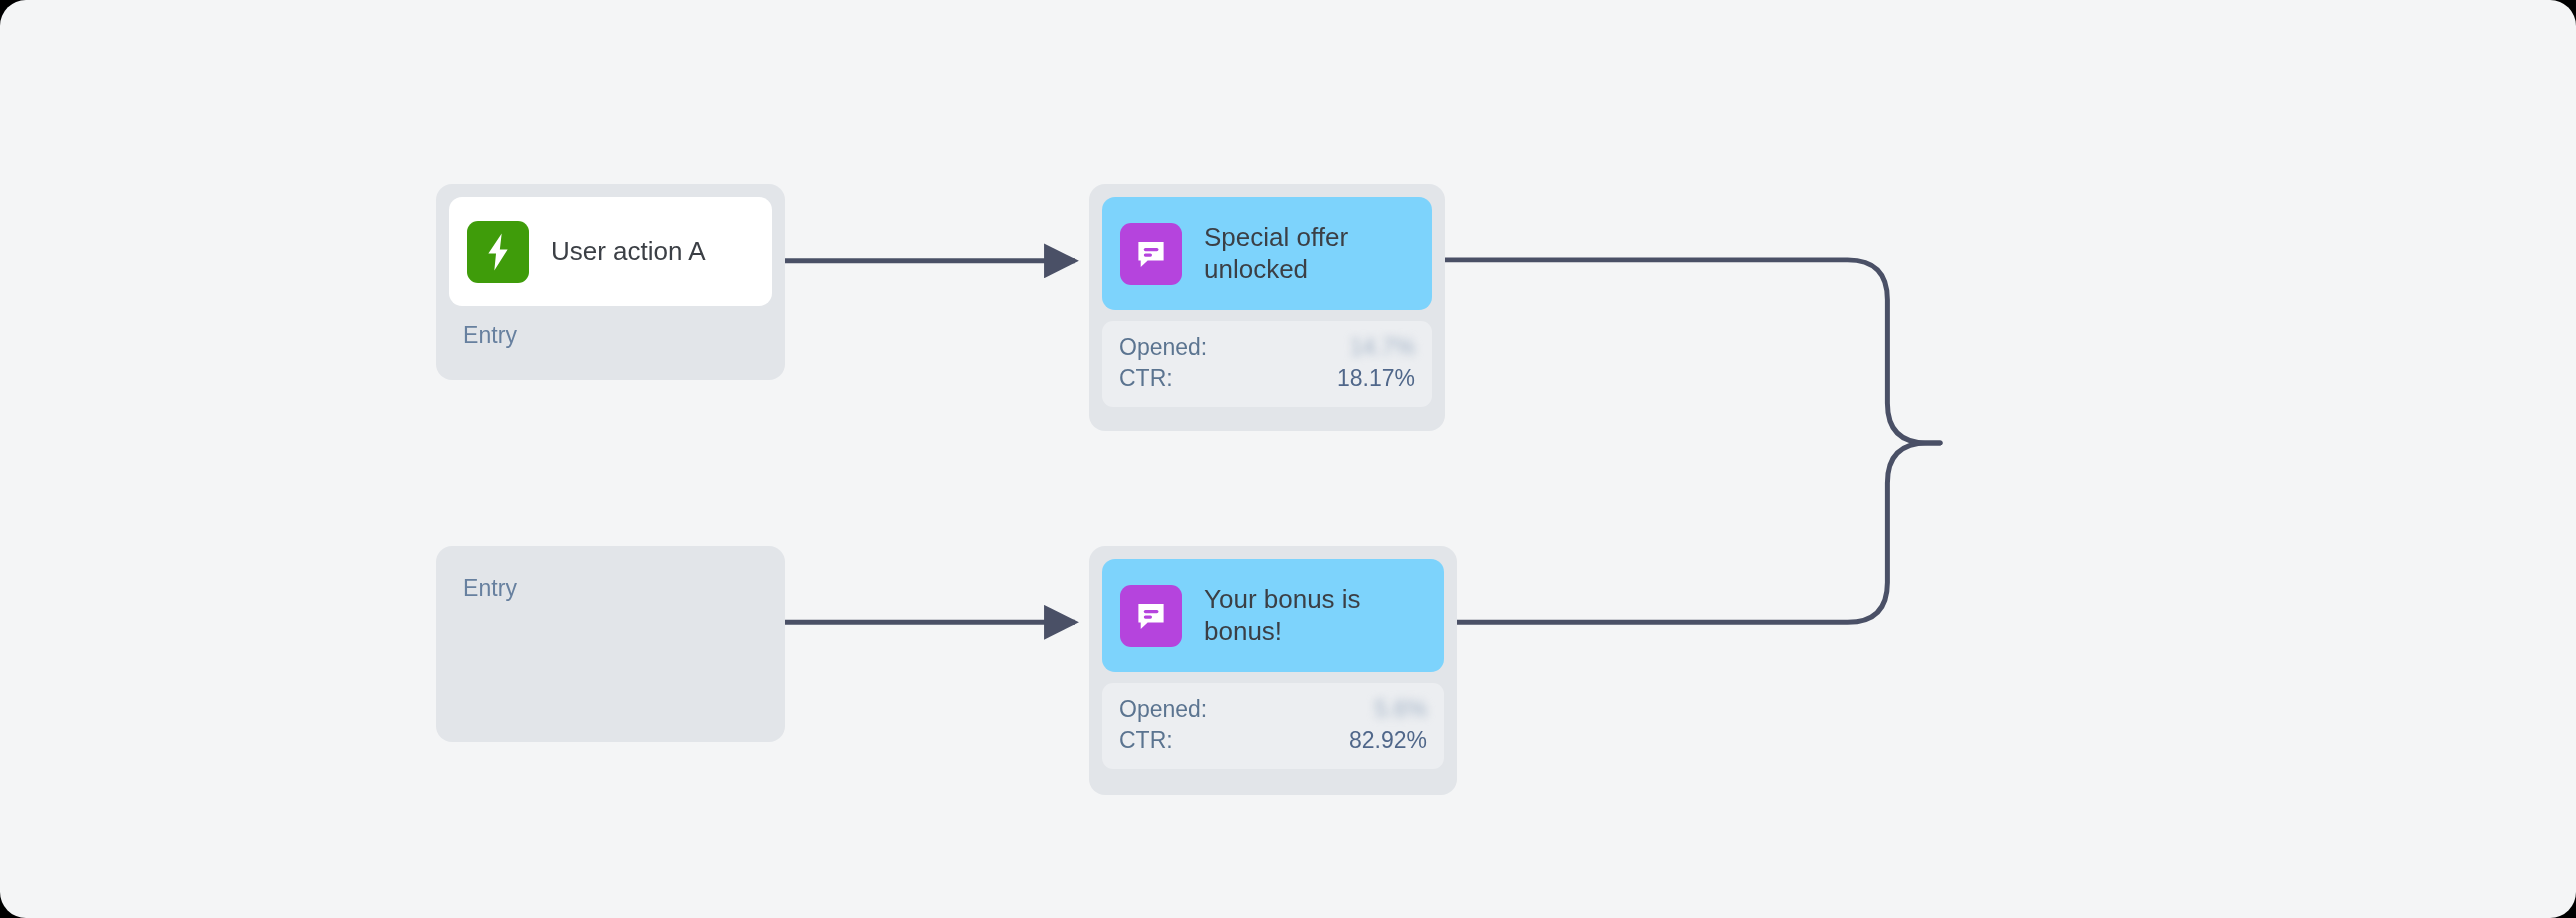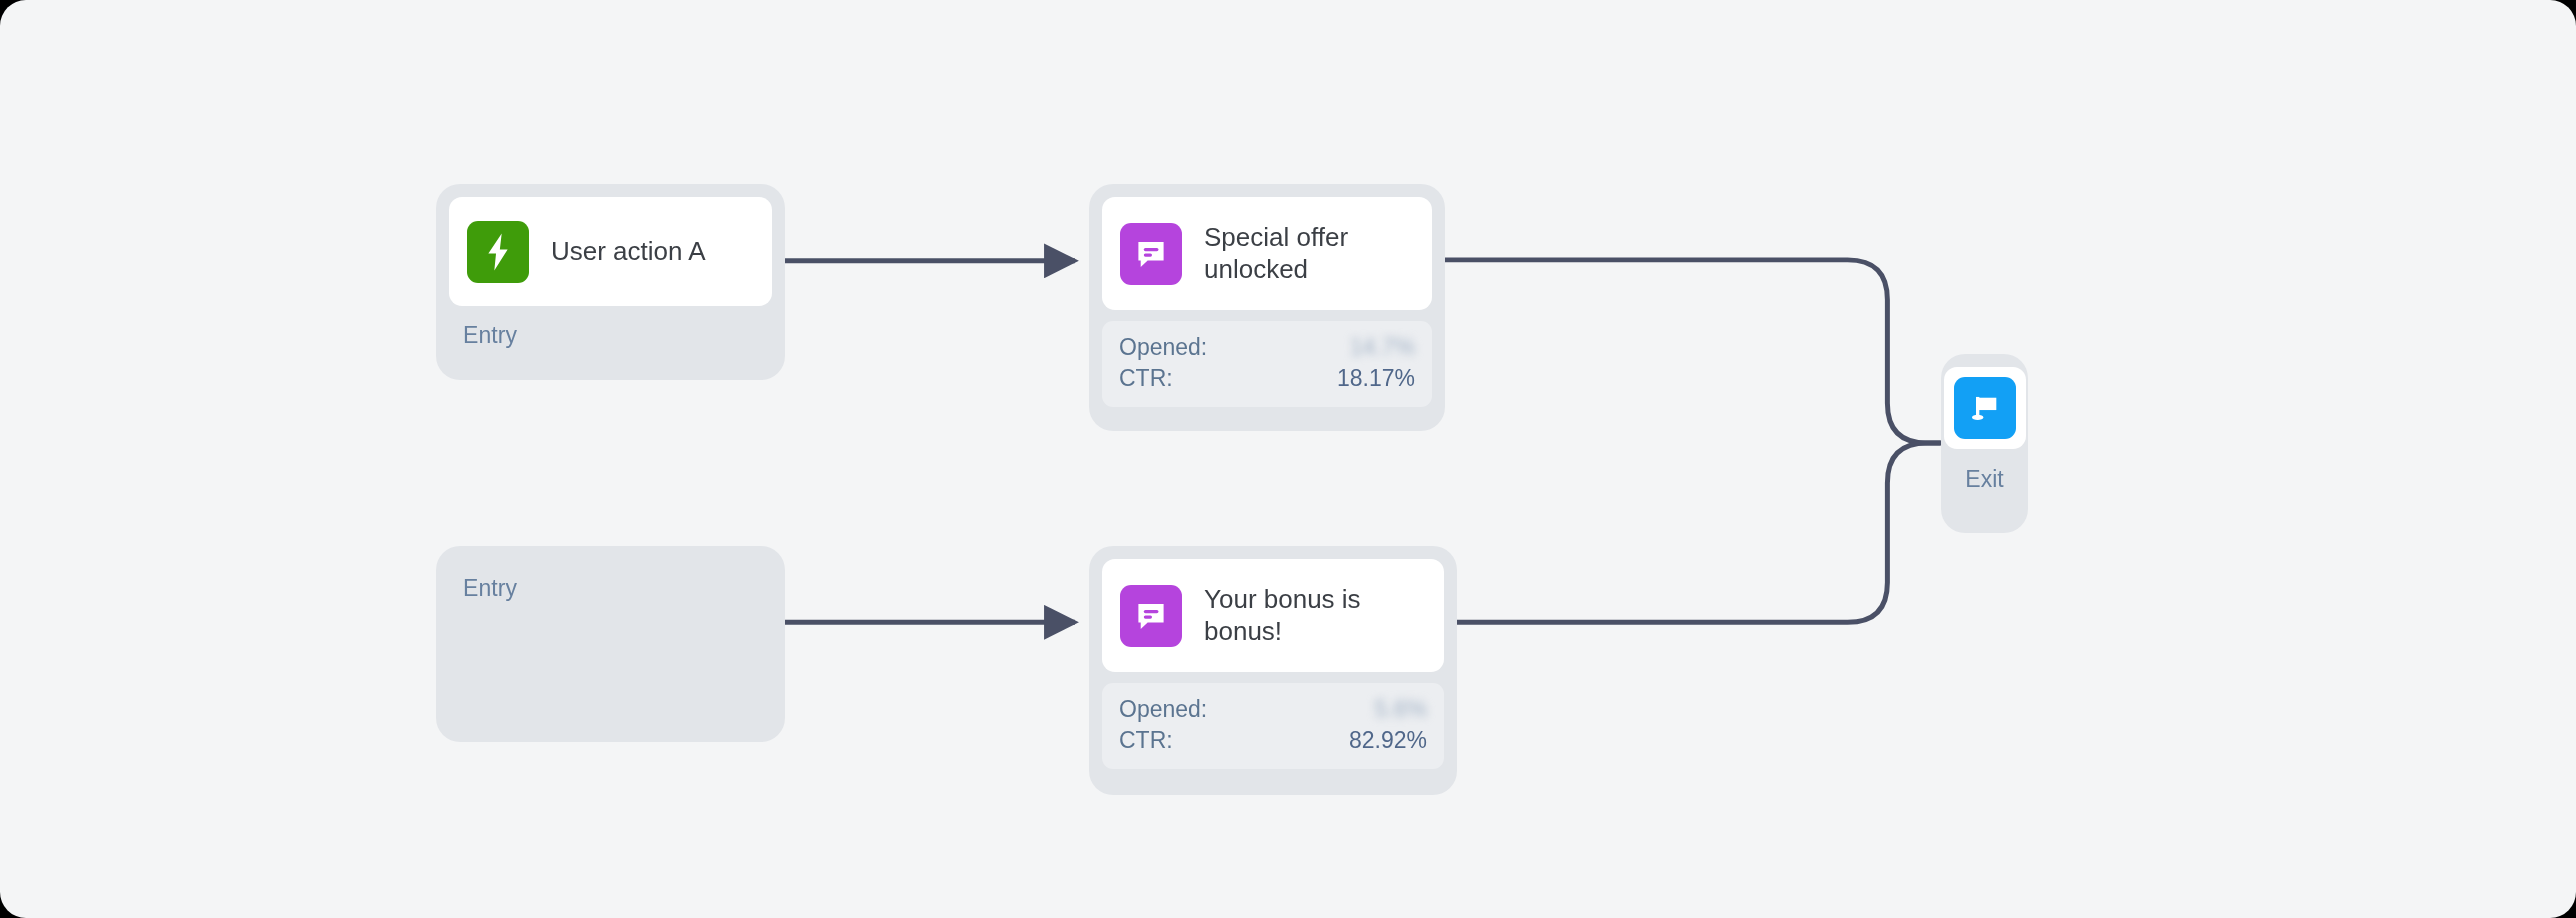--- a/index.html
+++ b/index.html
@@ -31,21 +31,21 @@
     inset: 0;
     width: 2576px;
     height: 918px;
     pointer-events: none;
   }
 
   
   .node {
     position: absolute;
     background: #e2e5e9;
-    border-radius: 24px;
+    border-radius: 16px;
     box-sizing: border-box;
   }
 
   
   .action-node { width: 349px; height: 196px; padding: 13px; }
   .action-card {
     position: relative;
     width: 323px;
     height: 109px;
     background: #ffffff;
@@ -59,21 +59,21 @@
     font-size: 23px;
     color: #67809f;
     padding: 16px 0 0 14px;
     letter-spacing: 0.1px;
   }
 
   
   .message-node { padding: 13px; }
   .message-card {
     position: relative;
-    background: #ffffff;
+    background: #7dd3fc;
     border-radius: 13px;
     display: flex;
     align-items: center;
     padding-left: 18px;
     box-sizing: border-box;
   }
   .stats-box {
     background: #eceef1;
     border-radius: 11px;
     margin-top: 11px;
@@ -236,27 +236,15 @@
         <span>Opened:</span>
         <span class="stat-value masked">5.6%</span>
       </div>
       <div class="stat-row">
         <span>CTR:</span>
         <span class="stat-value">82.92%</span>
       </div>
     </div>
   </div>
 
-  <div class="node exit-node" style="left:1941px; top:354px;">
-    <div class="exit-card">
-      <span class="icon-tile blue">
-        <svg width="36" height="36" viewBox="0 0 28 28" xmlns="http://www.w3.org/2000/svg">
-          <path d="M8.6 6 h14.2 v9.6 h-14.2 z" fill="#ffffff"></path>
-          <path d="M7 5.4 h2.6 v15.8 h-2.6 z" fill="#ffffff"></path>
-          <ellipse cx="8.3" cy="21.3" rx="4.4" ry="2.1" fill="#ffffff"></ellipse>
-        </svg>
-      </span>
-    </div>
-    <div class="exit-label">Exit</div>
-  </div>
 
 </div>
 
 
 </body></html>

